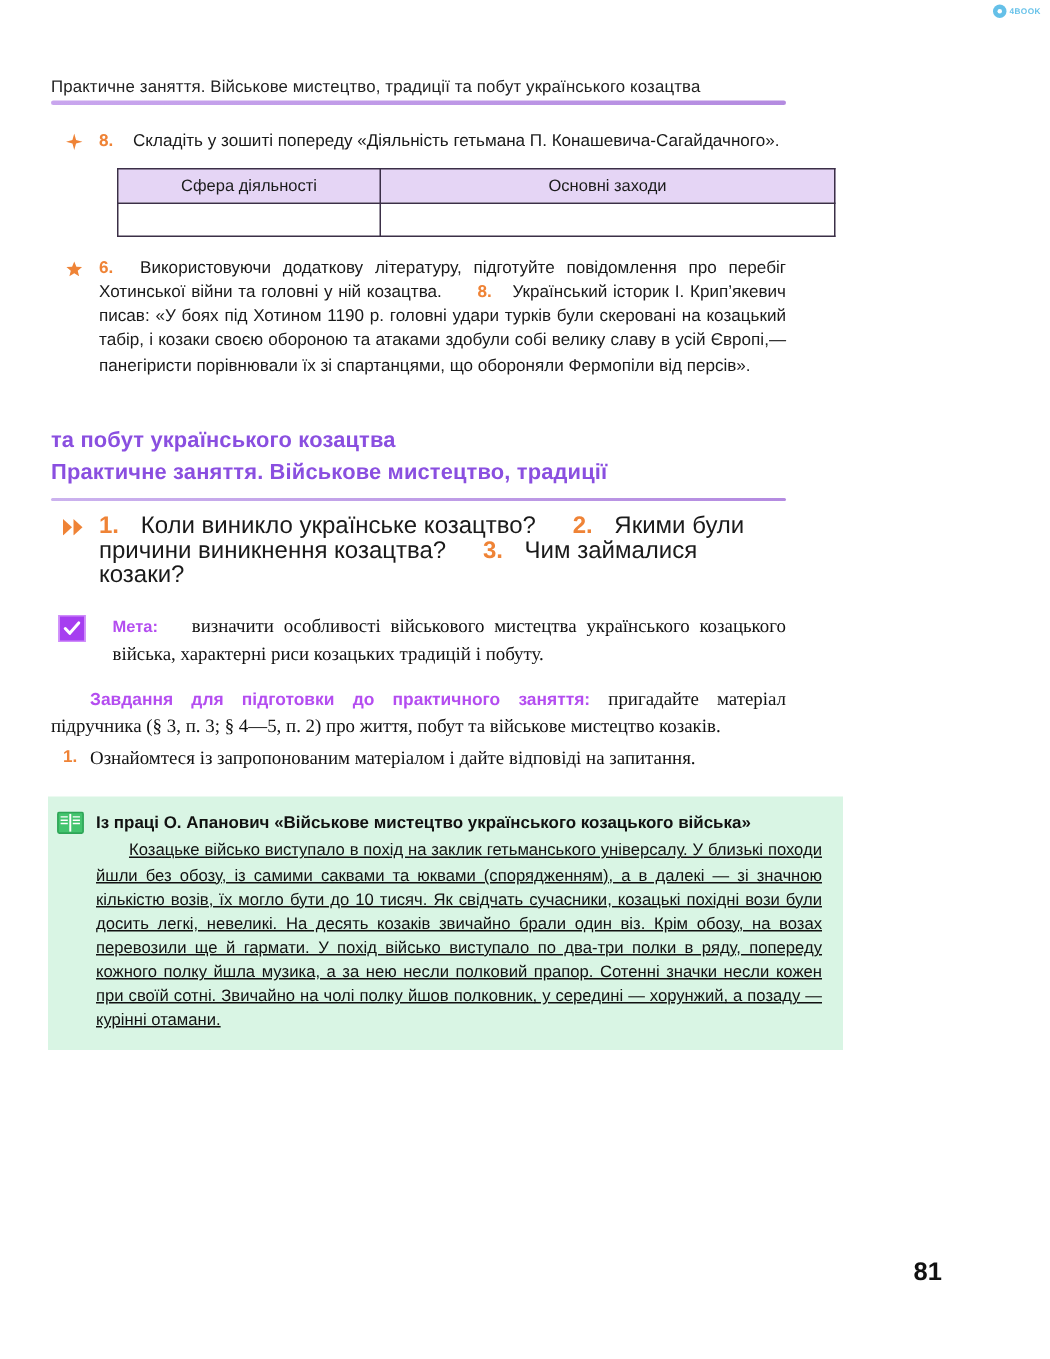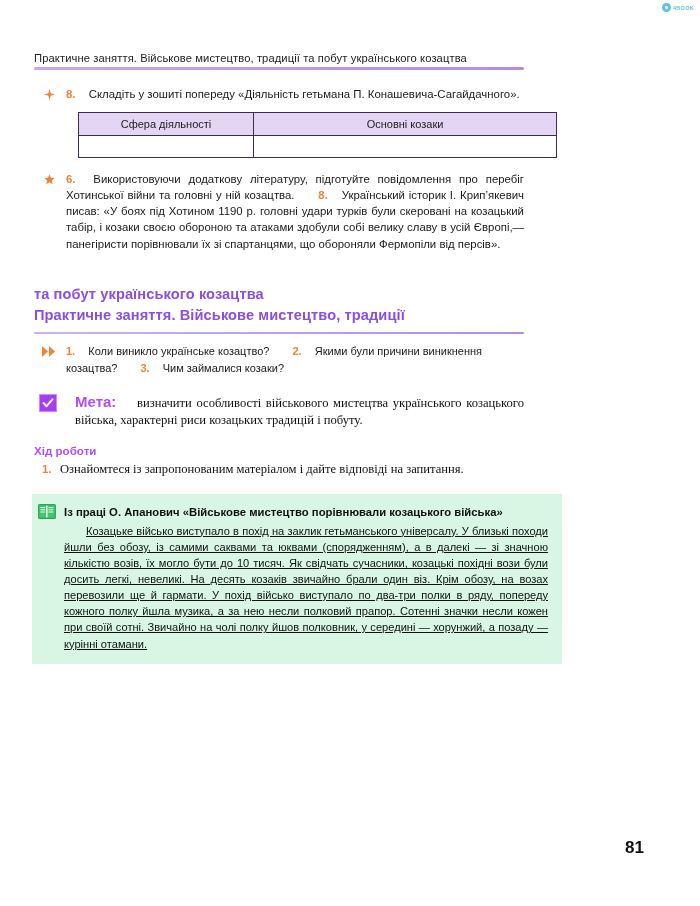--- a/index.html
+++ b/index.html
@@ -110,21 +110,21 @@
     height:2.5px;
     background:linear-gradient(to right,#cbb2ee,#b48be0);
     border-radius:2px;
   }
 
   
   .warmup{
     position:relative;
     margin-top:9px;
     padding-left:32px;
-    font-size:11px;
+    font-size:16px;
     line-height:16.4px;
     color:#1a1a1a;
   }
   .warmup .arrows{
     position:absolute;left:8px;top:2px;
     display:block;
   }
 
   
   .goal{
@@ -140,21 +140,21 @@
   .goal-chip{
     position:absolute;left:5px;top:1px;
     width:18px;height:18px;
     background:#a63ef0;
     border:1.5px solid #cf8bfb;
     box-sizing:border-box;
     display:flex;align-items:center;justify-content:center;
   }
   .goal-label{
     font-family:"Liberation Sans", sans-serif;
-    font-weight:bold;color:#b44df0;font-size:15px;
+    font-weight:bold;color:#b44df0;font-size:11px;
   }
   .lbl-gap{display:inline-block;width:16px;}
 
   .prep{
     margin-top:13px;
     font-family:"Liberation Serif", serif;
     font-size:12.6px;
     line-height:17.6px;
     text-align:justify;
     text-indent:26px;
@@ -208,21 +208,21 @@
     font-size:11.1px;
     line-height:16.1px;
     text-align:justify;
     color:#111;
     text-indent:22px;
     text-decoration:underline;
   }
 
   
   .pageno{
-    position:absolute;right:56px;bottom:48px;
+    position:absolute;right:72px;bottom:48px;
     font-size:17px;font-weight:bold;color:#111;
   }
 </style>
 </head>
 <body>
 
 <div class="watermark">
   <span class="wm-dot"></span>
   <span class="wm-text">4BOOK</span>
 </div>
@@ -239,21 +239,21 @@
       </svg>
     </span>
     <span class="num">8.</span>
     <span class="num-gap"></span><span>Складіть у зошиті попереду «Діяльність гетьмана П. Конашевича-Сагайдачного».</span>
   </div>
 
   <table class="tbl">
     <thead>
       <tr>
         <td class="col-a">Сфера діяльності</td>
-        <td class="col-b">Основні козаки</td>
+        <td class="col-b">Основні заходи</td>
       </tr>
     </thead>
     <tbody>
       <tr>
         <td class="col-a"></td>
         <td class="col-b"></td>
       </tr>
     </tbody>
   </table>
 
@@ -293,34 +293,36 @@
   <div class="goal">
     <span class="goal-chip">
       <svg width="12" height="12" viewBox="0 0 12 12" aria-hidden="true">
         <path d="M1.5 6 L4.5 9.2 L10.5 2.3" stroke="#ffffff" stroke-width="2" fill="none" stroke-linecap="round" stroke-linejoin="round"></path>
       </svg>
     </span>
     <span class="goal-label">Мета:</span>
     <span class="lbl-gap"></span><span>визначити особливості військового мистецтва українського козацького війська, характерні риси козацьких традицій і побуту.</span>
   </div>
 
-
-  <div class="hid">Хід роботи</div>
+  <div class="prep">
+    <span class="prep-label">Завдання для підготовки до практичного заняття:</span><span> пригадайте матеріал підручника (§ 3, п. 3; § 4—5, п. 2) про життя, побут та військове мистецтво козаків.</span>
+  </div>
+
   <div class="step">
     <span class="step-num">1.</span>
     <span>Ознайомтеся із запропонованим матеріалом і дайте відповіді на запитання.</span>
   </div>
 
   <div class="srcbox">
     <span class="book-icon">
       <svg width="18" height="15" viewBox="0 0 18 15" aria-hidden="true">
         <rect x="0.6" y="0.6" width="16.8" height="13.8" rx="1" fill="#43c46e" stroke="#2ea557" stroke-width="1.1"></rect>
         <rect x="8.2" y="1.6" width="1.3" height="11.8" fill="#ffffff"></rect>
         <path d="M2.4 3.6 H7.2 M2.4 5.8 H7.2 M2.4 8 H7.2 M10.5 3.6 H15.3 M10.5 5.8 H15.3 M10.5 8 H15.3" stroke="#ffffff" stroke-width="0.9"></path>
       </svg>
     </span>
-    <div class="src-title">Із праці О. Апанович «Військове мистецтво порівнювали козацького війська»</div>
+    <div class="src-title">Із праці О. Апанович «Військове мистецтво українського козацького війська»</div>
     <div class="src-body">Козацьке військо виступало в похід на заклик гетьманського універсалу. У близькі походи йшли без обозу, із самими саквами та юквами (спорядженням), а в далекі — зі значною кількістю возів, їх могло бути до 10 тисяч. Як свідчать сучасники, козацькі похідні вози були досить легкі, невеликі. На десять козаків звичайно брали один віз. Крім обозу, на возах перевозили ще й гармати. У похід військо виступало по два-три полки в ряду, попереду кожного полку йшла музика, а за нею несли полковий прапор. Сотенні значки несли кожен при своїй сотні. Звичайно на чолі полку йшов полковник, у середині — хорунжий, а позаду — курінні отамани.</div>
   </div>
 
 </div>
 
 <div class="pageno">81</div>
 
 </body></html>

